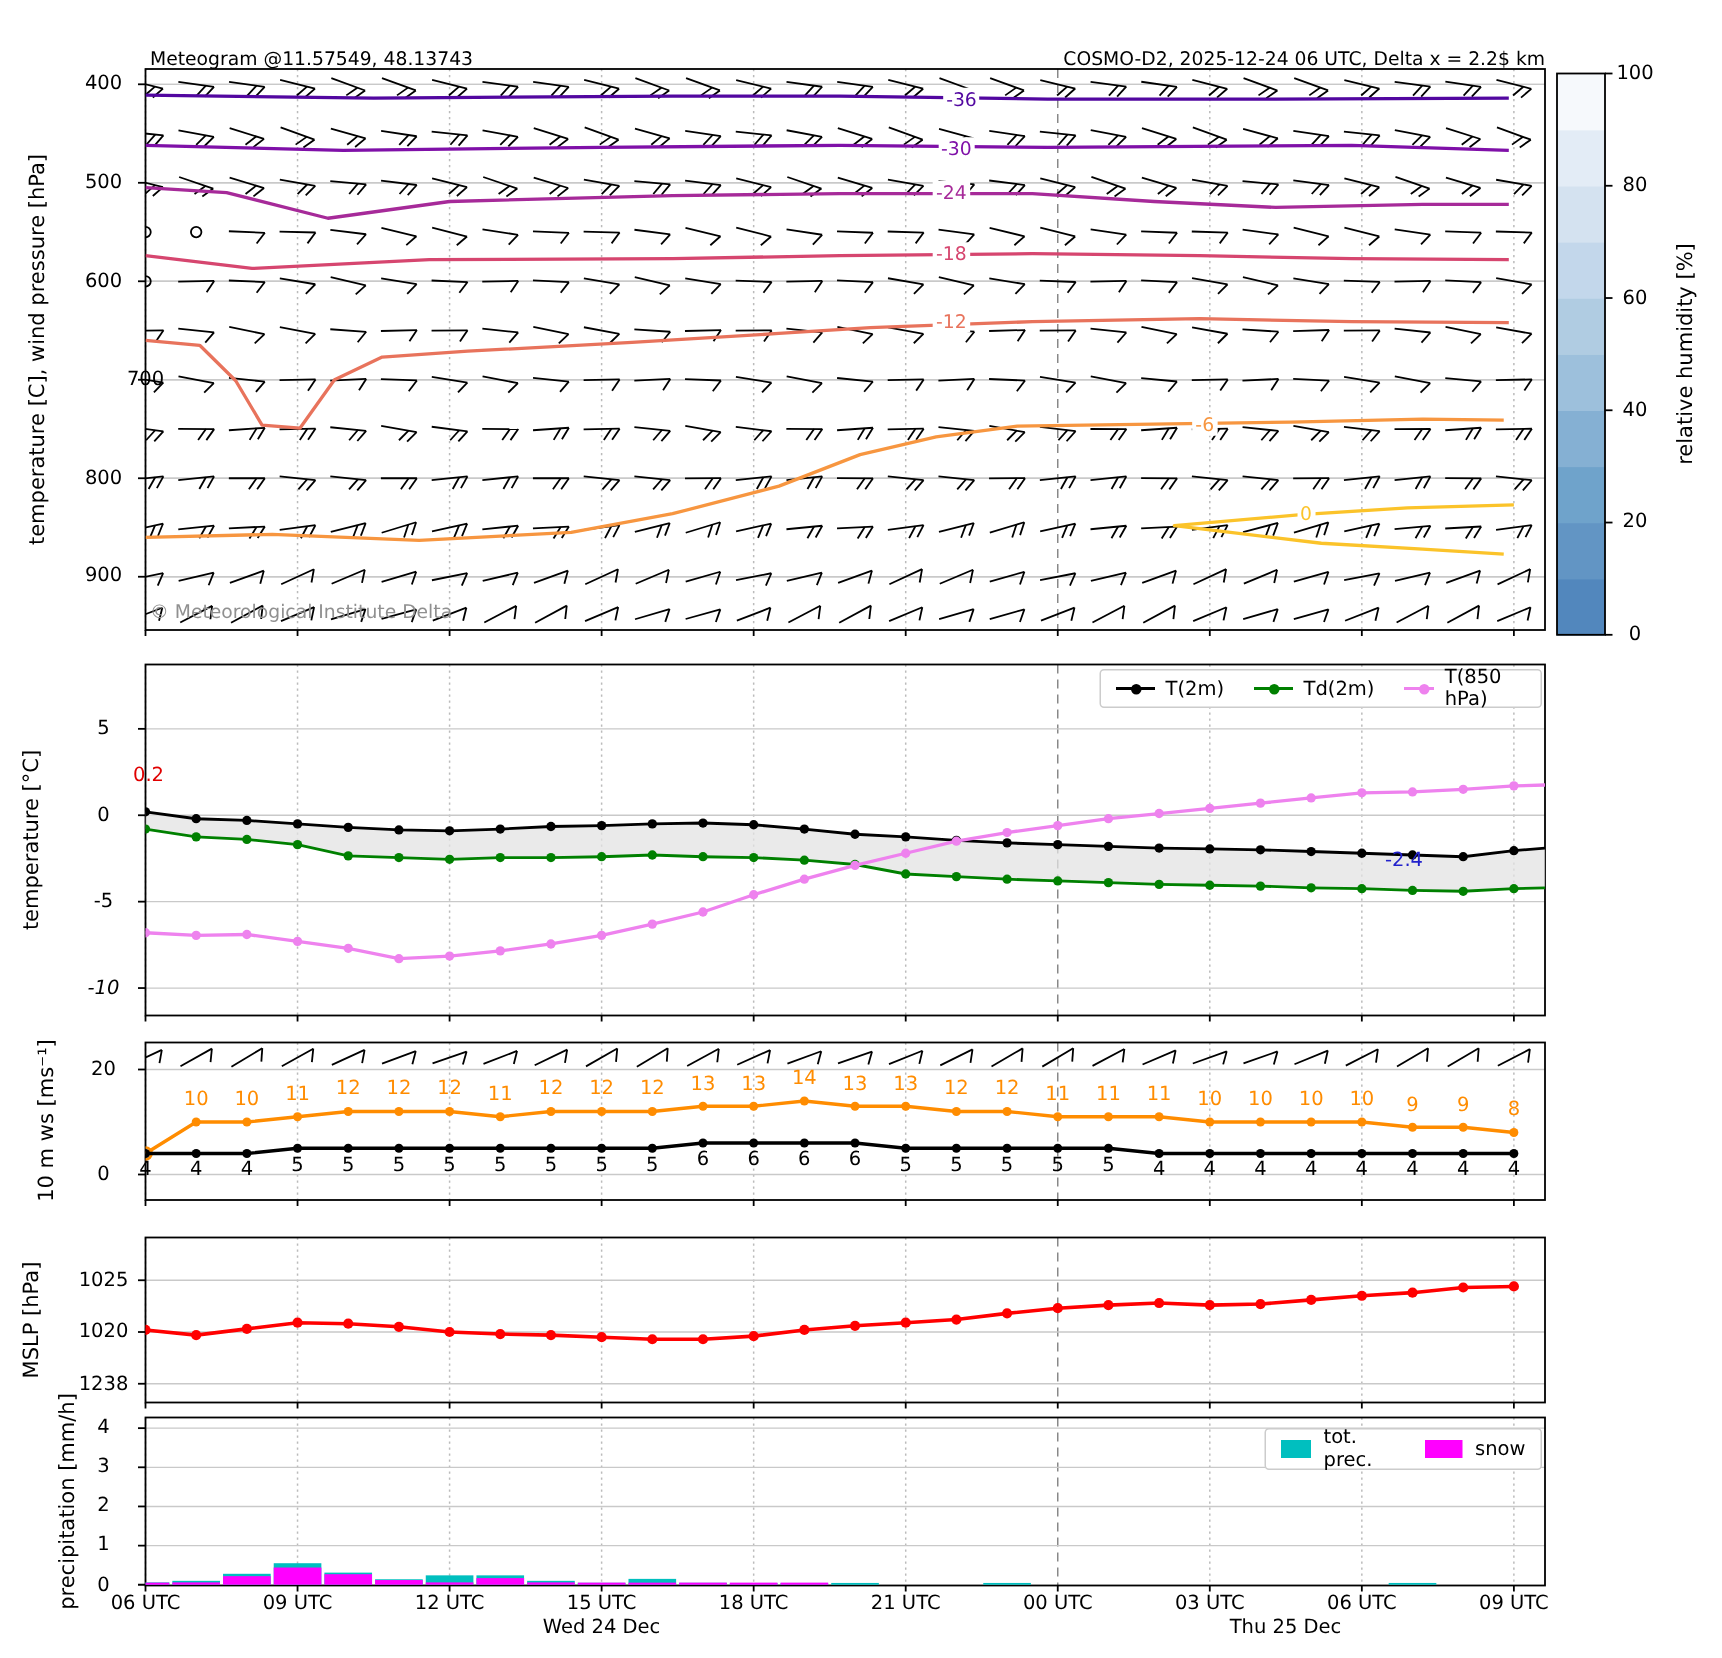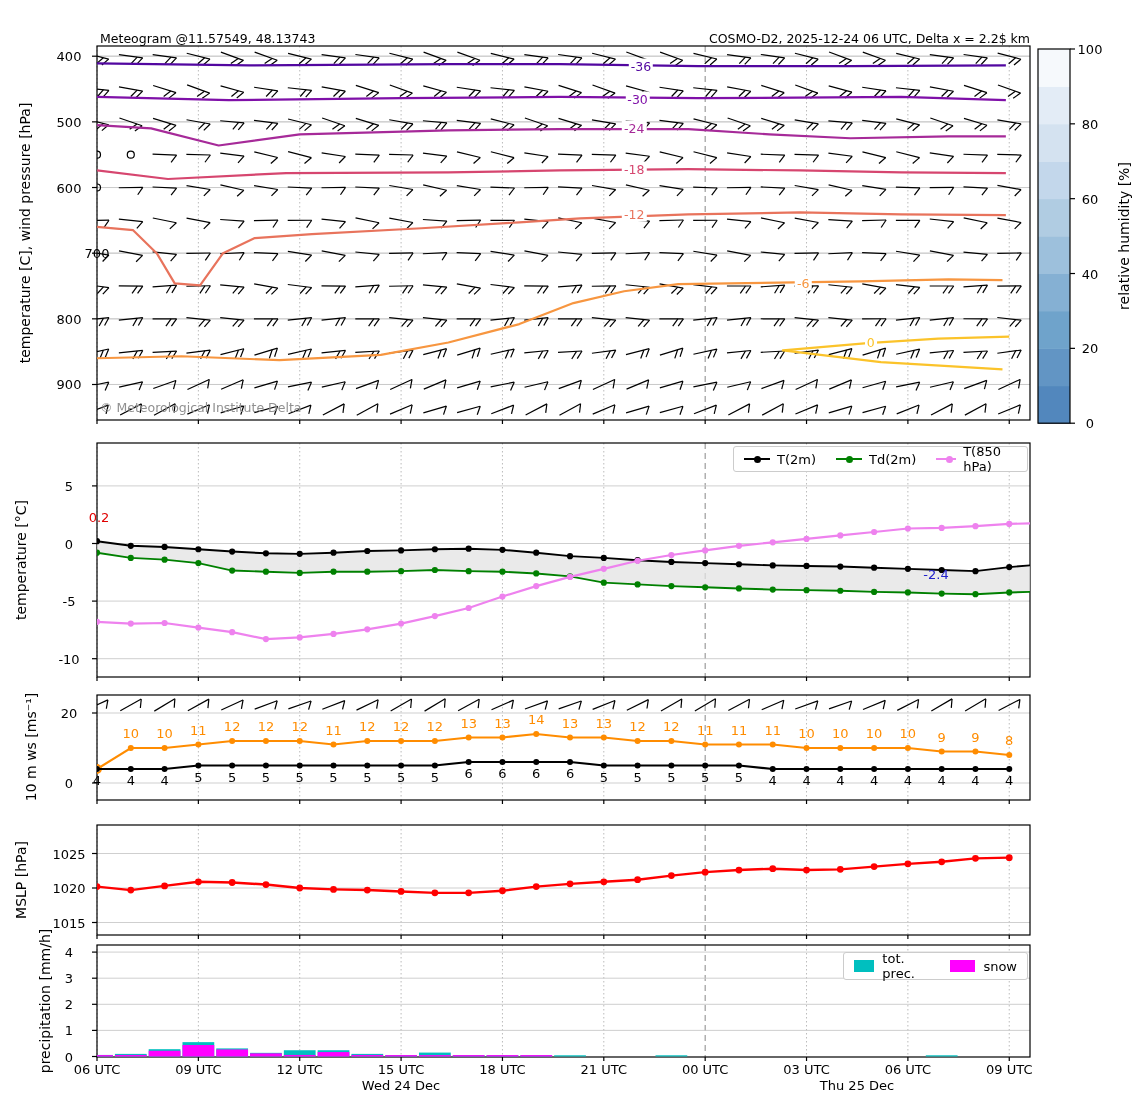--- a/index.html
+++ b/index.html
@@ -1414,21 +1414,21 @@
     <div class="cl" style="left: 640.971px; top: 66.0489px; color: rgb(82, 7, 160);">-36</div>
     <div class="cl" style="left: 637.592px; top: 98.8783px; color: rgb(127, 16, 168);">-30</div>
     <div class="cl" style="left: 634.213px; top: 127.768px; color: rgb(166, 42, 153);">-24</div>
     <div class="cl" style="left: 634.213px; top: 169.133px; color: rgb(214, 70, 111);">-18</div>
     <div class="cl" style="left: 634.213px; top: 213.782px; color: rgb(232, 115, 92);">-12</div>
     <div class="cl" style="left: 803.148px; top: 282.724px; color: rgb(247, 150, 64);">-6</div>
     <div class="cl" style="left: 870.722px; top: 342.473px; color: rgb(251, 195, 42);">0</div>
     <div class="lbl ctr" style="left: 69px; top: 485.9px;">5</div>
     <div class="lbl ctr" style="left: 69px; top: 543.5px;">0</div>
     <div class="lbl ctr" style="left: 69px; top: 601.1px;">-5</div>
-    <div class="lbl ctr" style="left: 69px; top: 658.7px;">-10</div>
+    <div class="lbl ctr" style="left: 69px; top: 658.7px; font-style: italic;">-10</div>
     <div class="lbl ctr" style="left: 130.787px; top: 733px;;color:#ff8c00">10</div>
     <div class="lbl ctr" style="left: 164.574px; top: 733px;;color:#ff8c00">10</div>
     <div class="lbl ctr" style="left: 198.361px; top: 729.5px;;color:#ff8c00">11</div>
     <div class="lbl ctr" style="left: 232.148px; top: 726px;;color:#ff8c00">12</div>
     <div class="lbl ctr" style="left: 265.935px; top: 726px;;color:#ff8c00">12</div>
     <div class="lbl ctr" style="left: 299.722px; top: 726px;;color:#ff8c00">12</div>
     <div class="lbl ctr" style="left: 333.509px; top: 729.5px;;color:#ff8c00">11</div>
     <div class="lbl ctr" style="left: 367.296px; top: 726px;;color:#ff8c00">12</div>
     <div class="lbl ctr" style="left: 401.083px; top: 726px;;color:#ff8c00">12</div>
     <div class="lbl ctr" style="left: 434.87px; top: 726px;;color:#ff8c00">12</div>
@@ -1472,21 +1472,21 @@
     <div class="lbl ctr" style="left: 772.74px; top: 780px;;color:#000000">4</div>
     <div class="lbl ctr" style="left: 806.527px; top: 780px;;color:#000000">4</div>
     <div class="lbl ctr" style="left: 840.314px; top: 780px;;color:#000000">4</div>
     <div class="lbl ctr" style="left: 874.101px; top: 780px;;color:#000000">4</div>
     <div class="lbl ctr" style="left: 907.888px; top: 780px;;color:#000000">4</div>
     <div class="lbl ctr" style="left: 941.675px; top: 780px;;color:#000000">4</div>
     <div class="lbl ctr" style="left: 975.462px; top: 780px;;color:#000000">4</div>
     <div class="lbl ctr" style="left: 1009.25px; top: 780px;;color:#000000">4</div>
     <div class="lbl ctr" style="left: 69px; top: 783px;">0</div>
     <div class="lbl ctr" style="left: 69px; top: 713px;">20</div>
-    <div class="lbl ctr" style="left: 69px; top: 922.5px;">1015</div>
+    <div class="lbl ctr" style="left: 69px; top: 922.5px;">1238</div>
     <div class="lbl ctr" style="left: 69px; top: 888px;">1020</div>
     <div class="lbl ctr" style="left: 69px; top: 853.5px;">1025</div>
     <div class="lbl ctr" style="left: 69px; top: 1056.5px;">0</div>
     <div class="lbl ctr" style="left: 69px; top: 1030.4px;">1</div>
     <div class="lbl ctr" style="left: 69px; top: 1004.3px;">2</div>
     <div class="lbl ctr" style="left: 69px; top: 978.2px;">3</div>
     <div class="lbl ctr" style="left: 69px; top: 952.1px;">4</div>
     <div class="lbl ctr" style="left: 97px; top: 1069px;">06 UTC</div>
     <div class="lbl ctr" style="left: 198.361px; top: 1069px;">09 UTC</div>
     <div class="lbl ctr" style="left: 299.722px; top: 1069px;">12 UTC</div>

